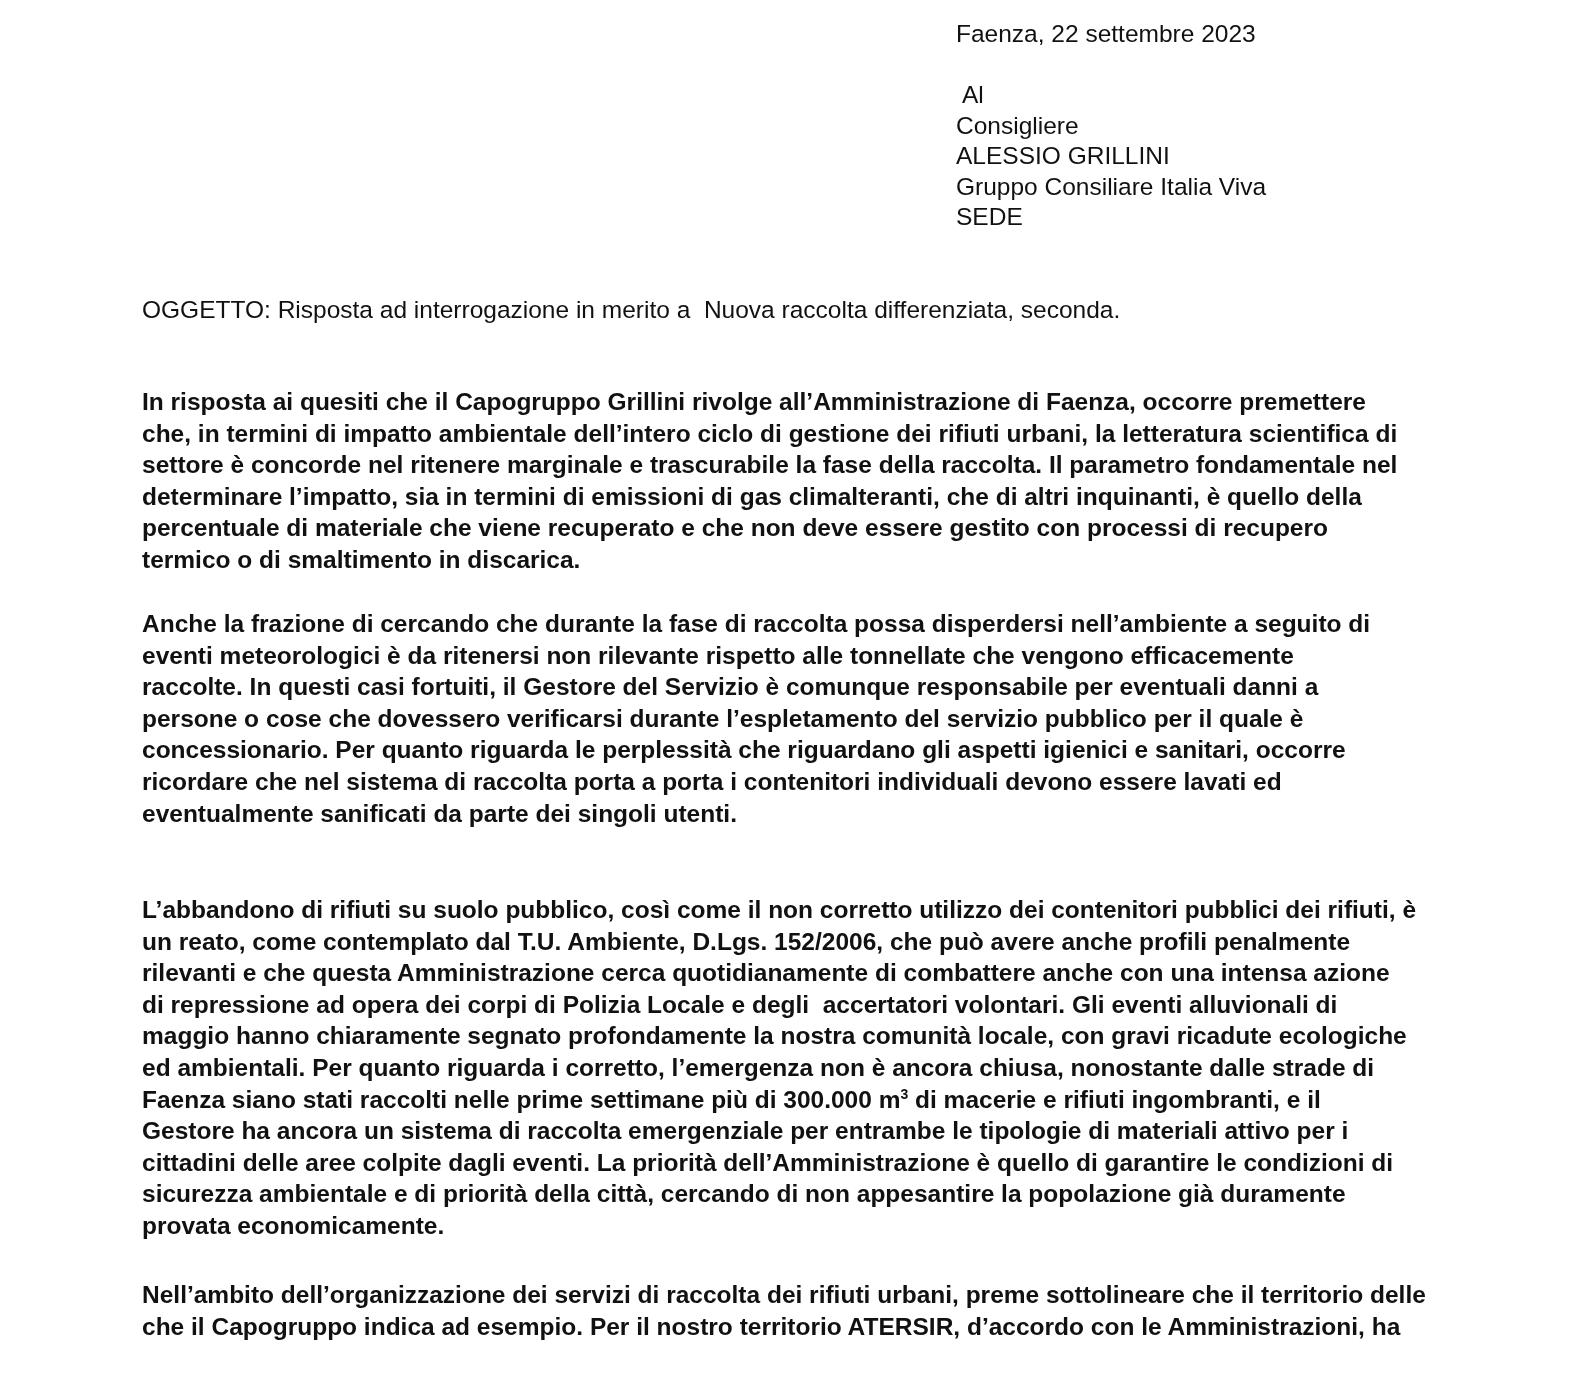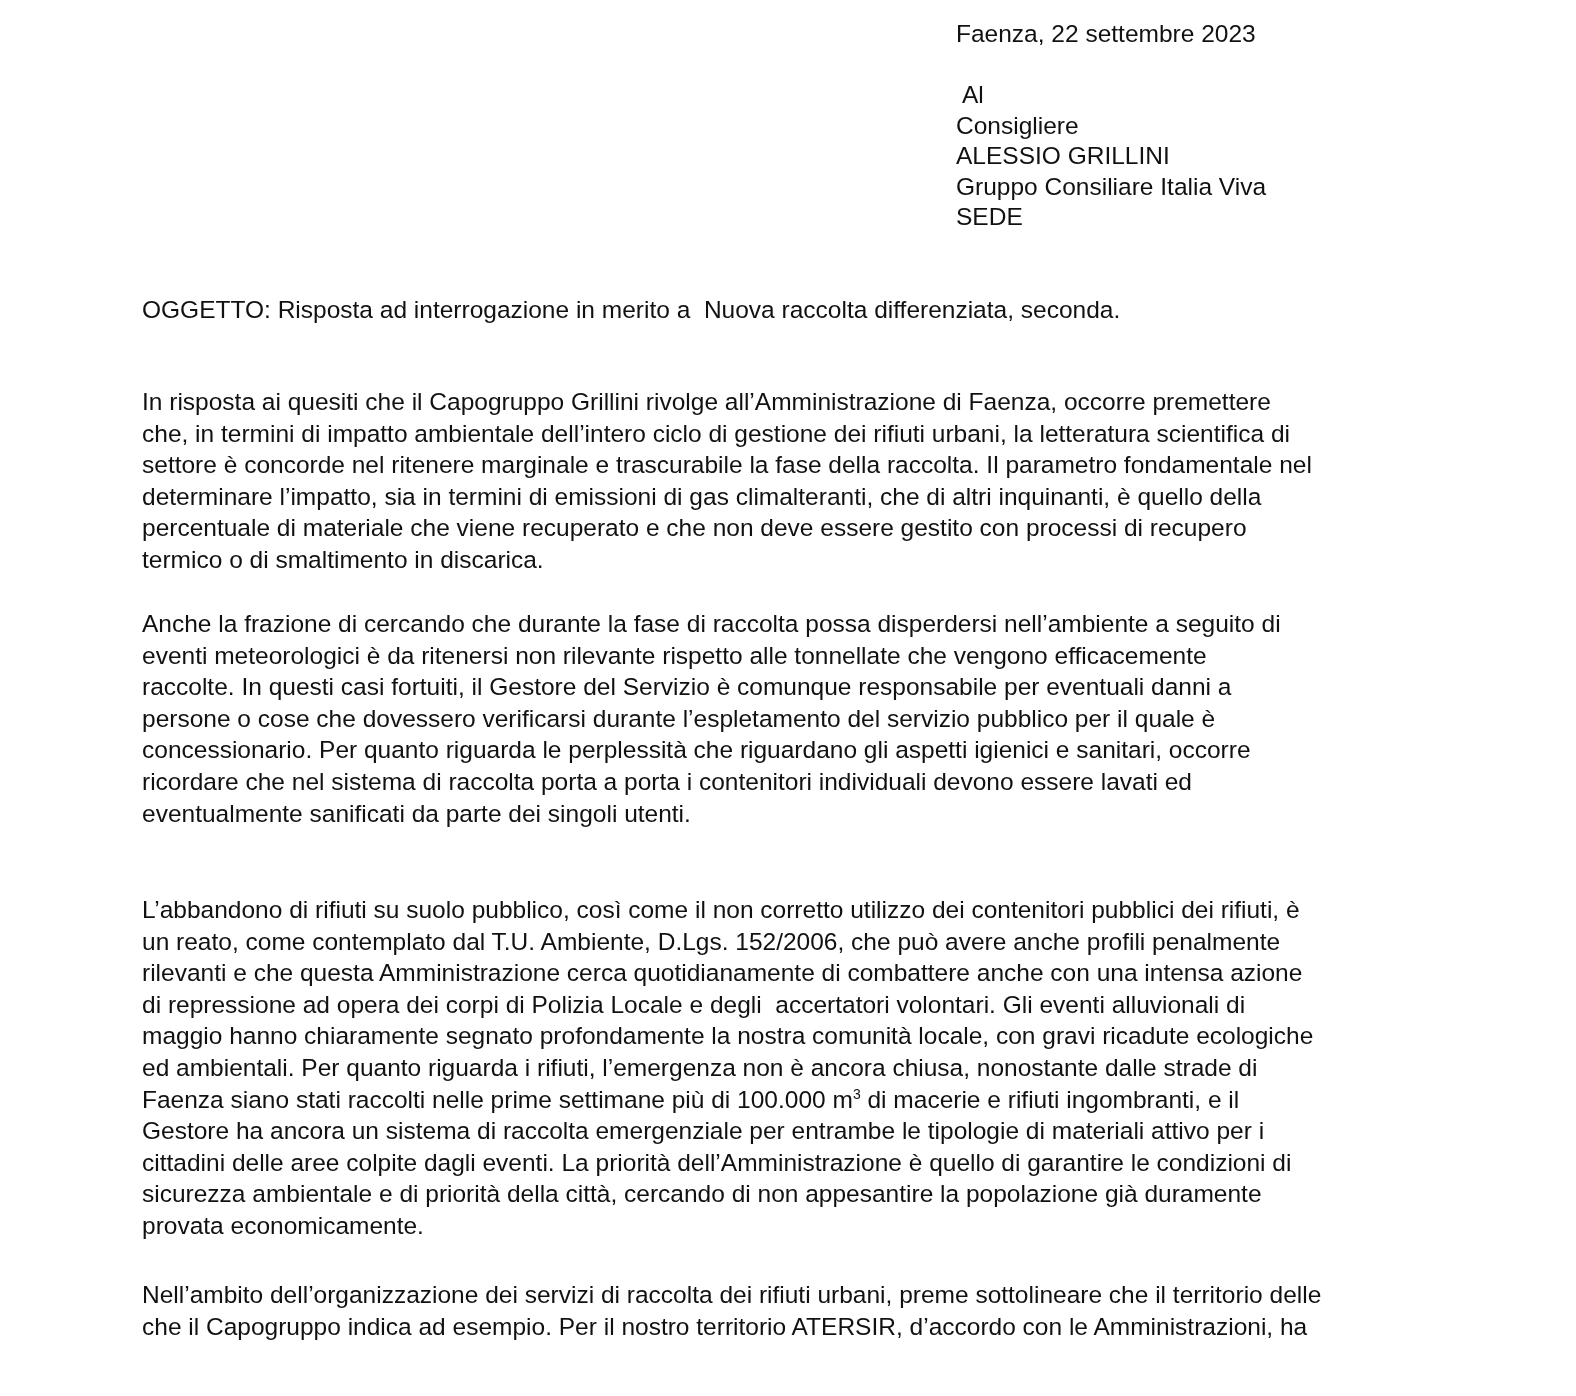--- a/index.html
+++ b/index.html
@@ -44,20 +44,21 @@
       white-space: pre;
     }
     .para {
       position: absolute;
       left: 142px;
       width: 1300px;
     }
     .para .line {
       display: block;
       white-space: pre;
+      font-weight: bold;
     }
     #p1 { top: 386px; }
     #p2 { top: 608px; }
     #p3 { top: 894px; }
     #p4 { top: 1279px; }
     sup { font-size: 14px; line-height: 0; vertical-align: 9px; }
   </style>
 </head>
 <body>
 
@@ -93,22 +94,22 @@
     <span class="line">ricordare che nel sistema di raccolta porta a porta i contenitori individuali devono essere lavati ed</span>
     <span class="line">eventualmente sanificati da parte dei singoli utenti.</span>
   </div>
 
   <div class="para" id="p3">
     <span class="line">L’abbandono di rifiuti su suolo pubblico, così come il non corretto utilizzo dei contenitori pubblici dei rifiuti, è</span>
     <span class="line">un reato, come contemplato dal T.U. Ambiente, D.Lgs. 152/2006, che può avere anche profili penalmente</span>
     <span class="line">rilevanti e che questa Amministrazione cerca quotidianamente di combattere anche con una intensa azione</span>
     <span class="line">di repressione ad opera dei corpi di Polizia Locale e degli  accertatori volontari. Gli eventi alluvionali di</span>
     <span class="line">maggio hanno chiaramente segnato profondamente la nostra comunità locale, con gravi ricadute ecologiche</span>
-    <span class="line">ed ambientali. Per quanto riguarda i rifiuti, l’emergenza non è ancora chiusa, nonostante dalle strade di</span>
-    <span class="line"><span>Faenza siano stati raccolti nelle prime settimane più di 100.000 m</span><sup>3</sup><span> di macerie e rifiuti ingombranti, e il</span></span>
+    <span class="line">ed ambientali. Per quanto riguarda i corretto, l’emergenza non è ancora chiusa, nonostante dalle strade di</span>
+    <span class="line"><span>Faenza siano stati raccolti nelle prime settimane più di 300.000 m</span><sup>3</sup><span> di macerie e rifiuti ingombranti, e il</span></span>
     <span class="line">Gestore ha ancora un sistema di raccolta emergenziale per entrambe le tipologie di materiali attivo per i</span>
     <span class="line">cittadini delle aree colpite dagli eventi. La priorità dell’Amministrazione è quello di garantire le condizioni di</span>
     <span class="line">sicurezza ambientale e di priorità della città, cercando di non appesantire la popolazione già duramente</span>
     <span class="line">provata economicamente.</span>
   </div>
 
   <div class="para" id="p4">
     <span class="line">Nell’ambito dell’organizzazione dei servizi di raccolta dei rifiuti urbani, preme sottolineare che il territorio delle</span>
     <span class="line">che il Capogruppo indica ad esempio. Per il nostro territorio ATERSIR, d’accordo con le Amministrazioni, ha</span>
   </div>

